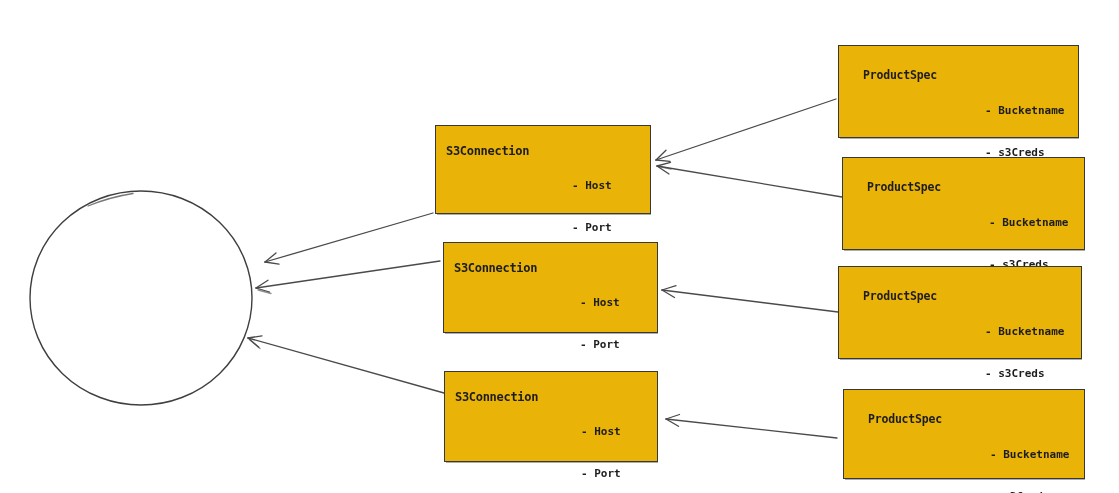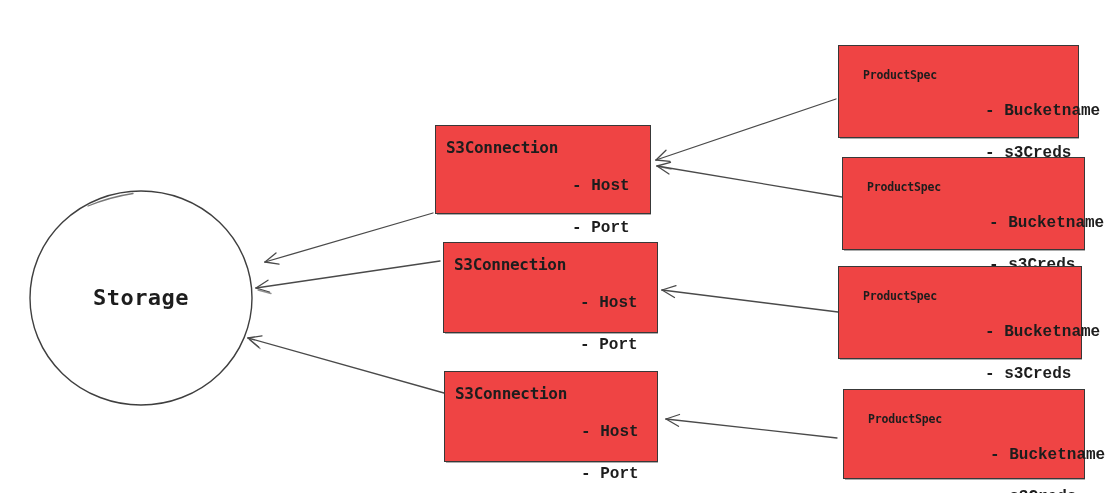--- a/index.html
+++ b/index.html
@@ -22,38 +22,37 @@
     fill: none;
     stroke: #4a4a4a;
     stroke-width: 1.3;
     stroke-linecap: round;
     stroke-linejoin: round;
   }
   .connector-layer ellipse { stroke: #3f3f3f; stroke-width: 1.4; }
   .node-box {
     position: absolute;
     border: 1.6px solid #383838;
-    background: #ef4444;
+    background: #eab308;
     box-shadow: 1px 2px 0 -1px rgba(70,70,70,0.45);
     box-sizing: border-box;
   }
   .node-title {
     position: absolute;
     font-weight: 600;
     white-space: pre;
   }
-  .s3c .node-title { left: 10px; top: 12px; font-size: 16px; letter-spacing: -0.3px; }
+  .s3c .node-title { left: 10px; top: 18px; font-size: 12px; letter-spacing: -0.3px; }
   .ps  .node-title { left: 24px; top: 22px; font-size: 11.5px; letter-spacing: -0.2px; }
   .attr-list {
     position: absolute;
-    font-size: 16px;
+    font-size: 11px;
     font-weight: 700;
     line-height: 14px;
     white-space: pre;
-    font-family: Liberation Mono, monospace;
   }
   .s3c .attr-list { left: 136px; top: 25px; }
   .ps  .attr-list { left: 146px; top: 30px; }
   .storage-label {
     position: absolute;
     left: 141px;
     top: 298px;
     transform: translate(-50%, -52%);
     font-size: 22px;
     font-weight: 600;
@@ -110,21 +109,20 @@
       <path d="M662,290 L676,285.7"></path>
     </g>
 
     <g>
       <path d="M837,438 L666,419"></path>
       <path d="M666,419 L678.5,426.3"></path>
       <path d="M666,419 L679.5,414.5"></path>
     </g>
   </svg>
 
-  <div class="storage-label">Storage</div>
 
   <div class="node-box s3c" style="left:435px; top:125px; width:216px; height:89px;">
     <span class="node-title">S3Connection</span>
     <div class="attr-list">
       <div>- Host</div>
       <div>- Port</div>
       <div>- TLS</div>
     </div>
   </div>
 

